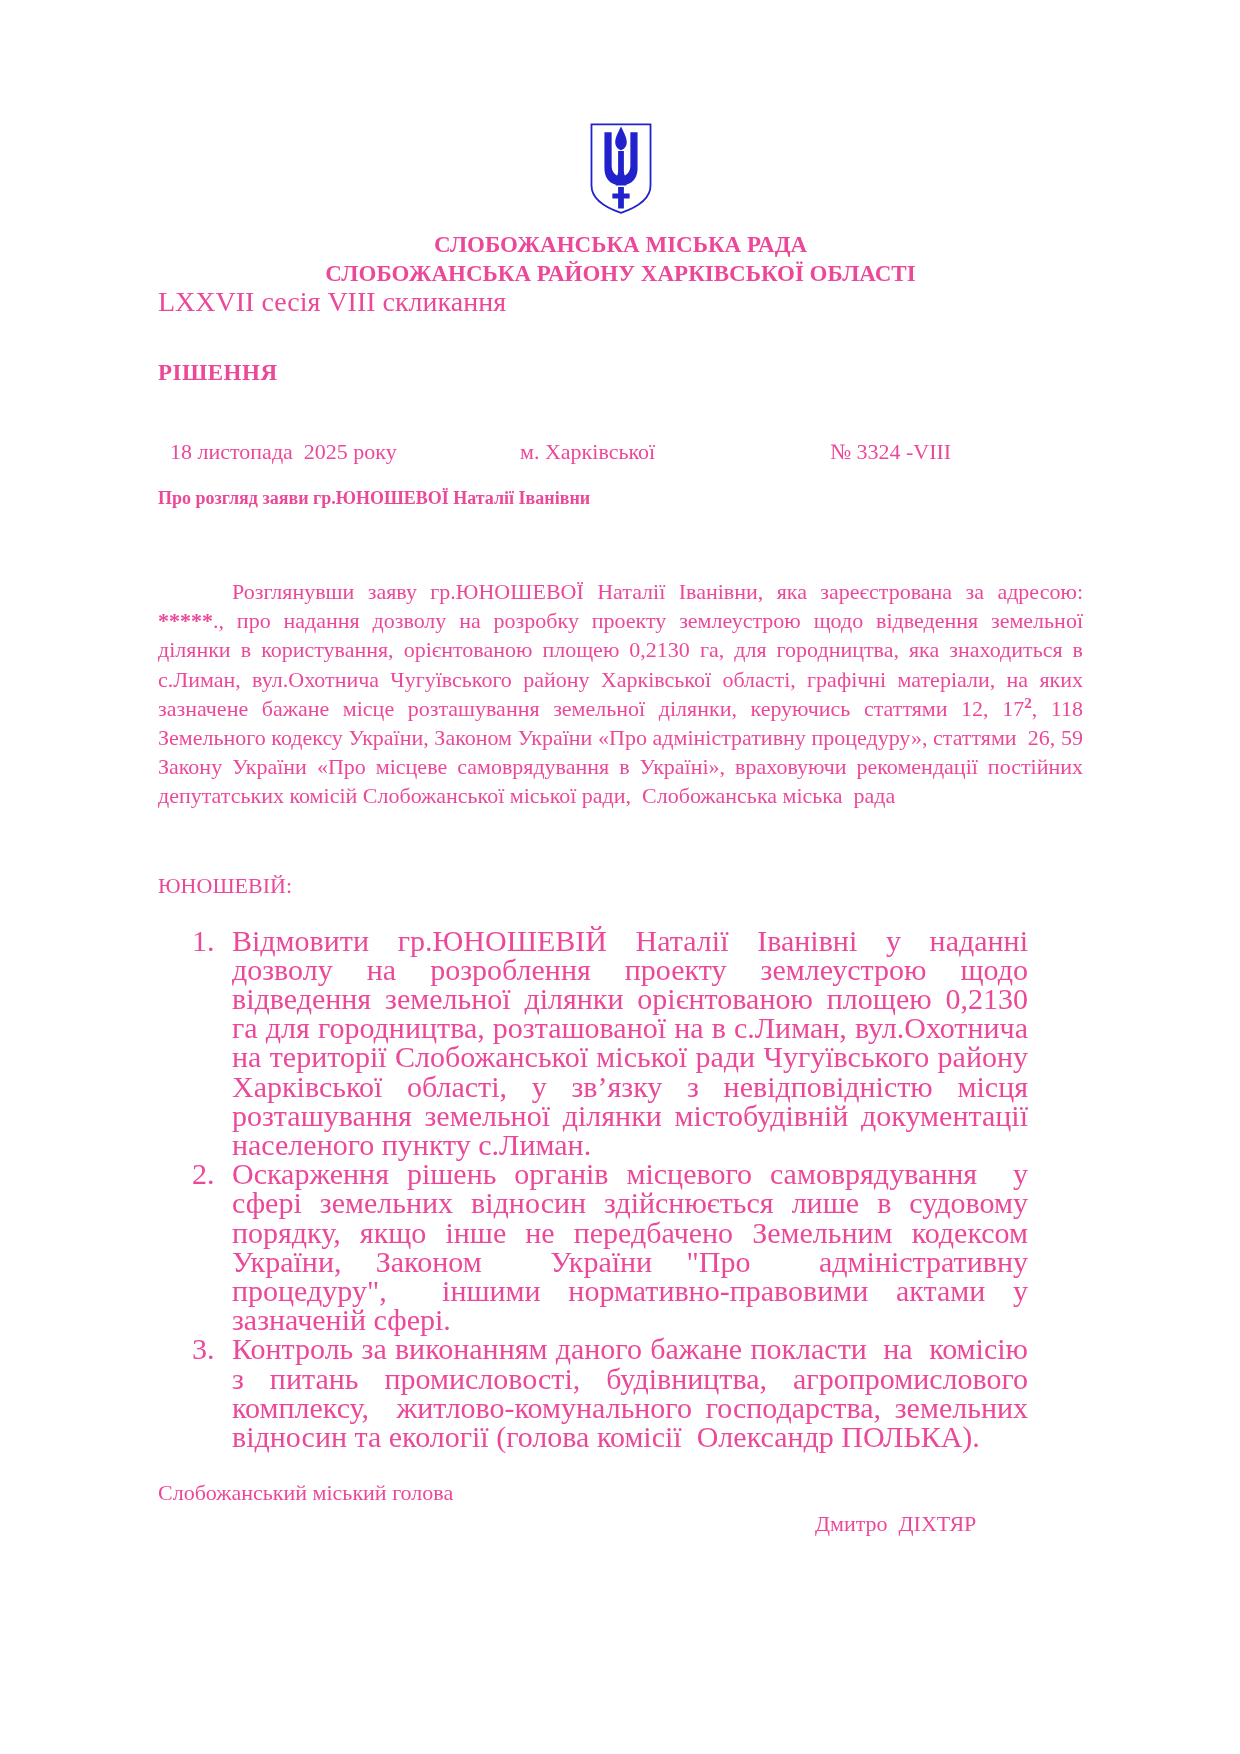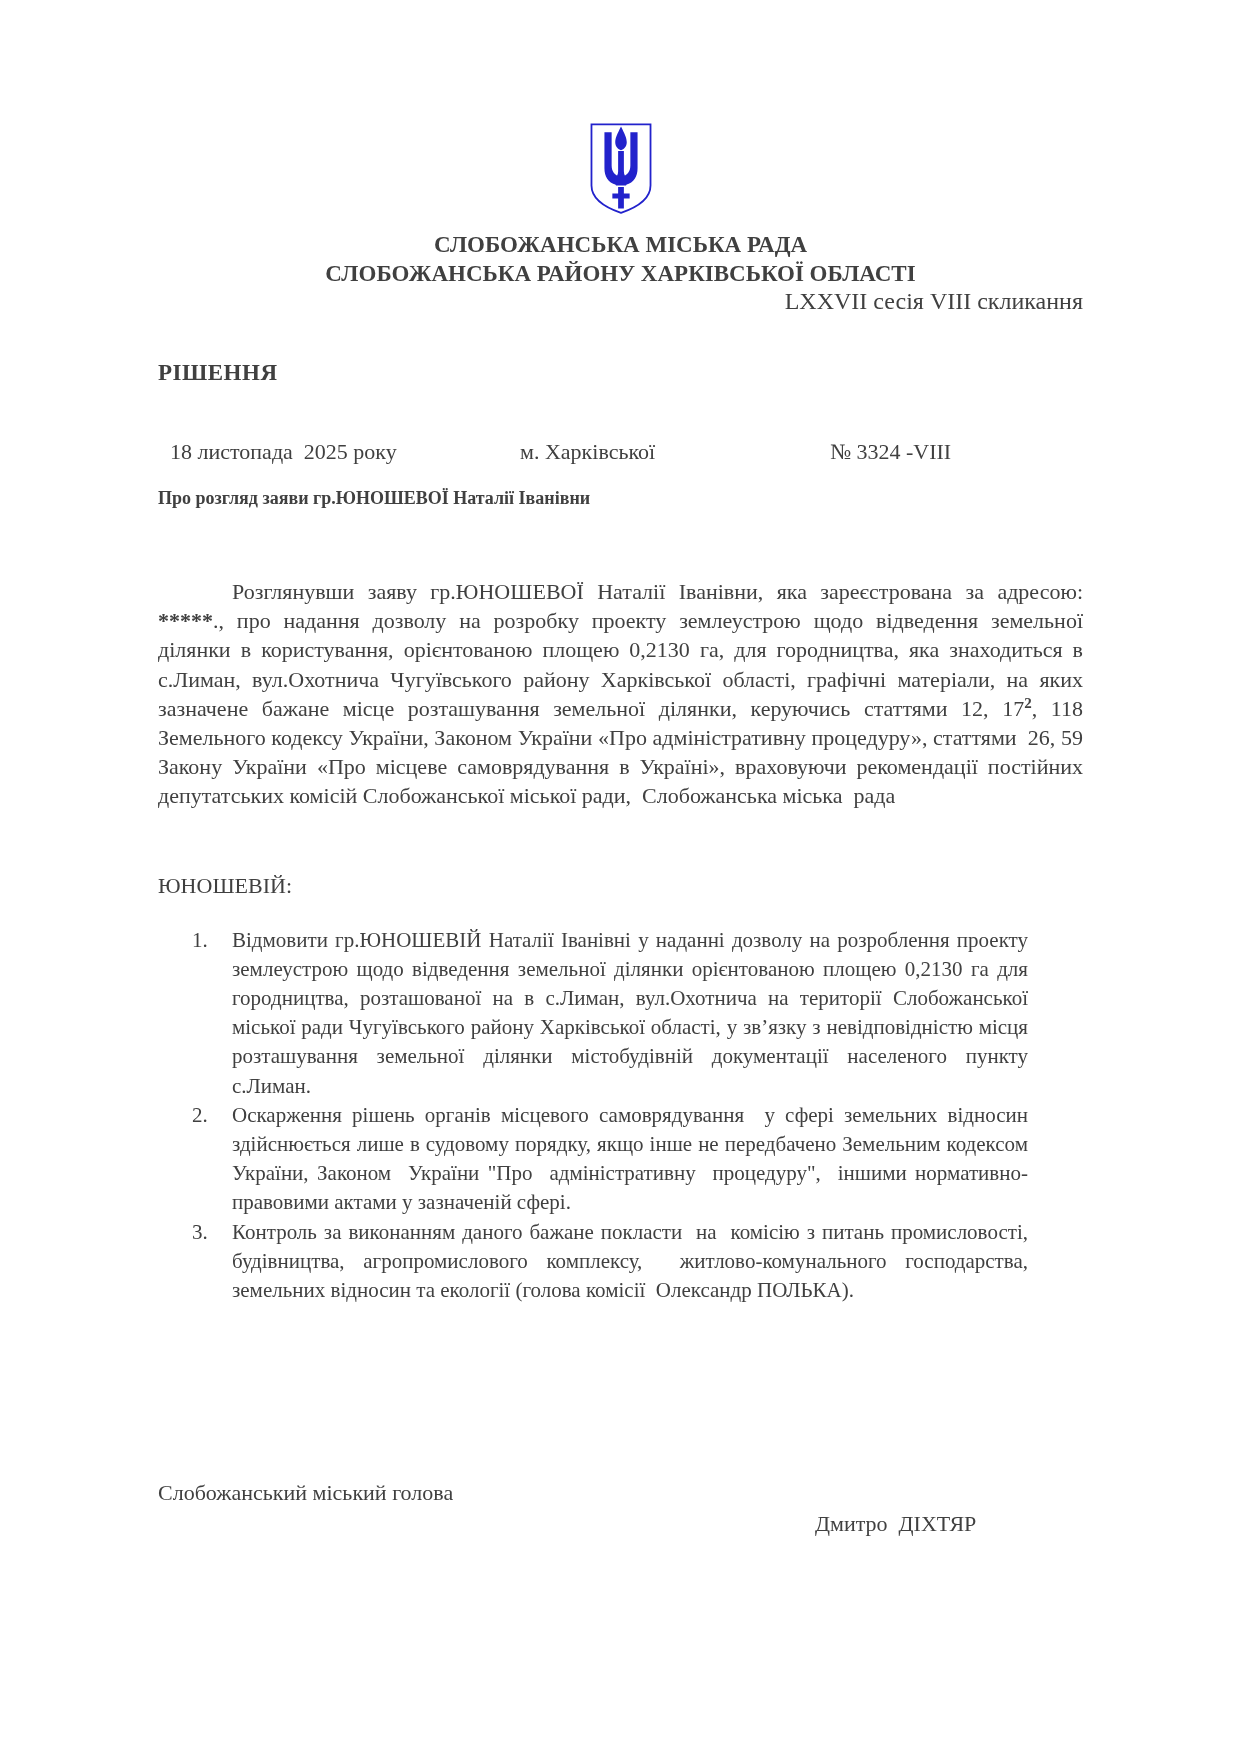--- a/index.html
+++ b/index.html
@@ -2,21 +2,21 @@
 <html lang="uk"><head>
 <meta charset="utf-8">
 <style>
   html, body { margin: 0; padding: 0; }
   body { background: #ffffff; }
   .page {
     position: relative;
     width: 1240px;
     height: 1754px;
     background: #ffffff;
-    color: #404040;
+    color: #ec4899;
     font-family: "Liberation Serif", "DejaVu Serif", serif;
     overflow: hidden;
   }
   .content {
     position: absolute;
     left: 158px;
     width: 925px;
     top: 0;
   }
   .emblem-wrap {
@@ -26,22 +26,22 @@
   .emblem-wrap svg { display: inline-block; }
   .org-line {
     text-align: center;
     font-weight: bold;
     font-size: 23px;
     line-height: 29px;
     white-space: pre-wrap;
   }
   .org-line.first { margin-top: 10px; }
   .session-line {
-    text-align: right;
-    font-size: 24px;
+    text-align: left;
+    font-size: 28px;
     line-height: 27px;
     white-space: pre-wrap;
   }
   .doc-type {
     font-weight: bold;
     font-size: 23px;
     line-height: 27px;
     margin-top: 44px;
     letter-spacing: 0.5px;
   }
@@ -84,21 +84,21 @@
   }
   ol.resolution {
     list-style: none;
     counter-reset: item;
     margin: 26px 55px 0 0;
     padding: 0 0 0 74px;
   }
   ol.resolution li {
     counter-increment: item;
     position: relative;
-    font-size: 21px;
+    font-size: 30px;
     line-height: 29.2px;
     text-align: justify;
     white-space: pre-wrap;
   }
   ol.resolution li::before {
     content: counter(item) ".";
     position: absolute;
     left: -40px;
     white-space: normal;
   }

